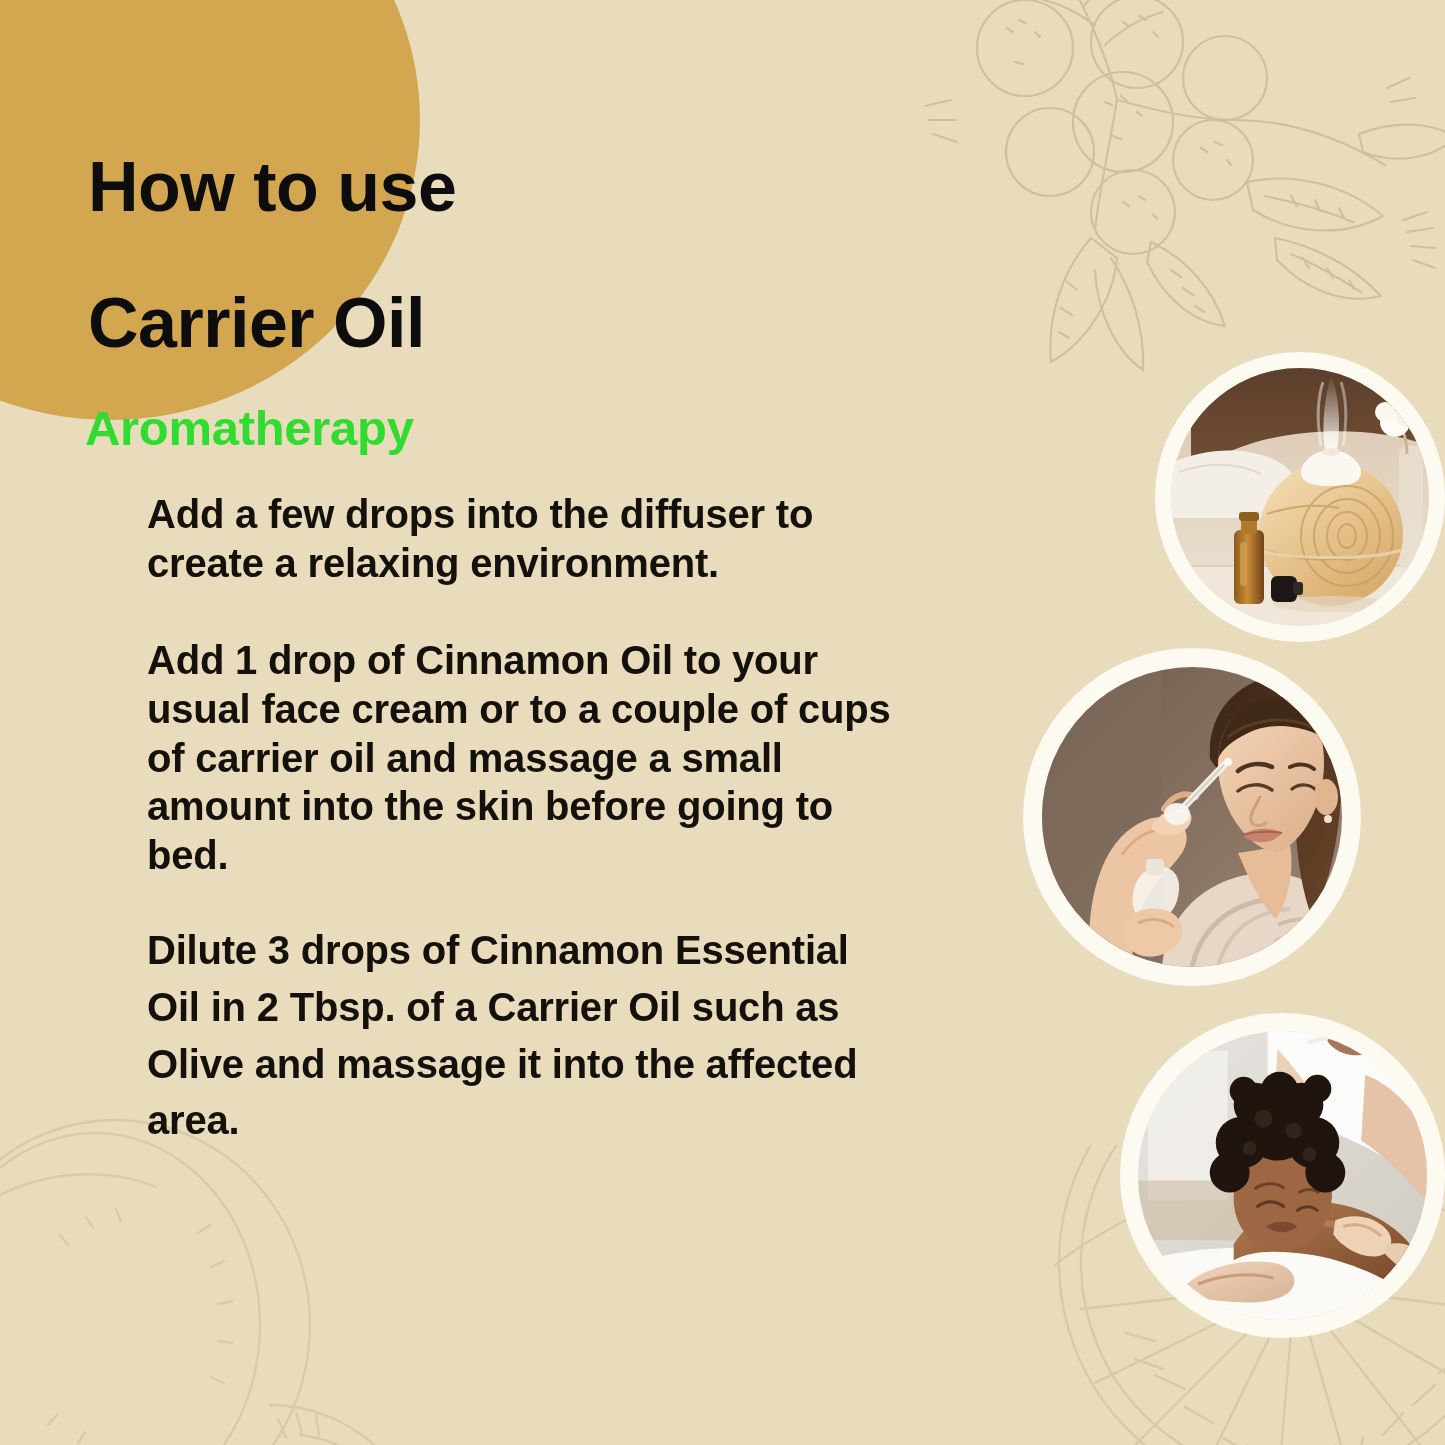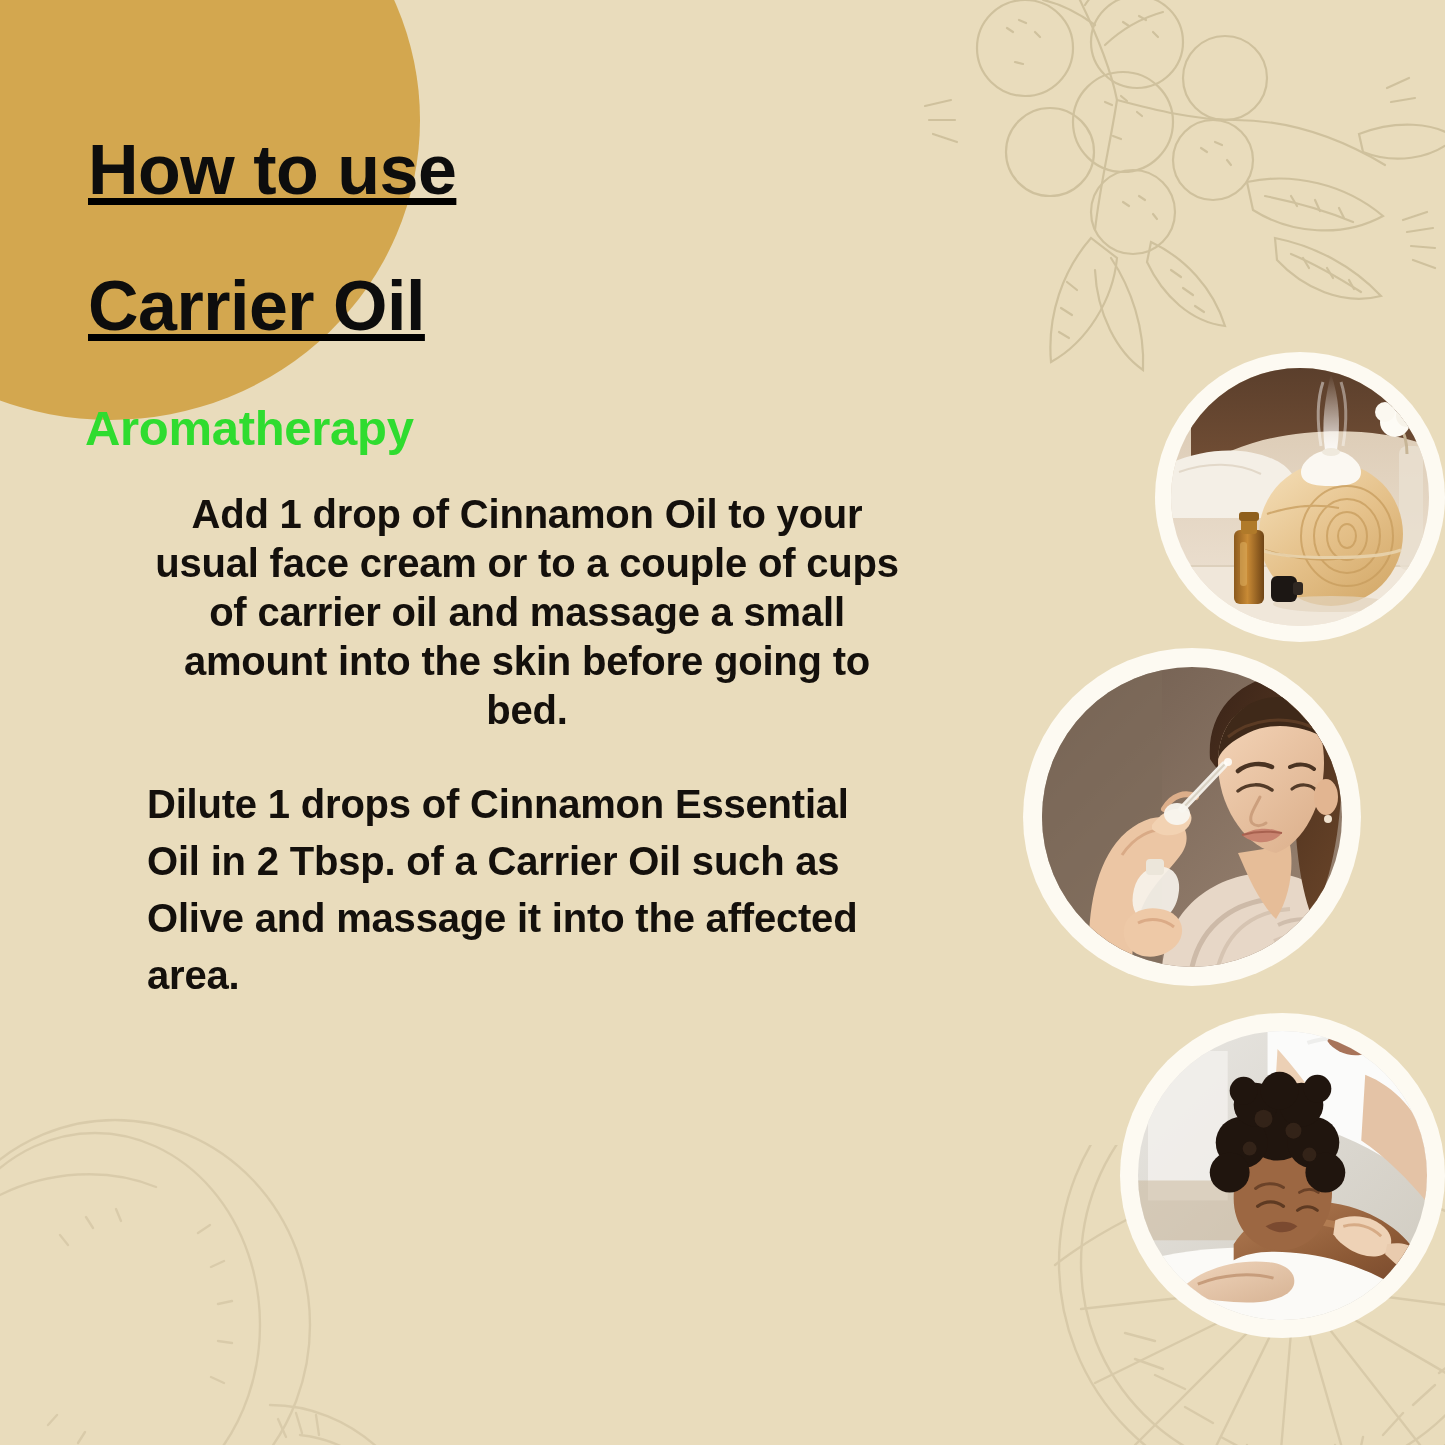--- a/index.html
+++ b/index.html
@@ -51,24 +51,23 @@
     width: 620px;
     height: 600px;
     border-radius: 50%;
     background: #d3a74f;
   }
 
   
   .headline {
     position: absolute;
     left: 88px;
-    top: 135px;
+    top: 152px;
     width: 820px;
     z-index: 5;
-    text-decoration: underline;
   }
   .headline-line {
     font-size: 70px;
     font-weight: bold;
     color: #0d0d0d;
     letter-spacing: -0.5px;
     line-height: 1.0;
     white-space: nowrap;
   }
   .headline-line.second {
@@ -100,21 +99,21 @@
     color: #14100c;
     margin-left: 147px;
     line-height: 1.22;
     max-width: 760px;
     letter-spacing: -0.2px;
   }
   .sec-aroma .section-heading { margin-bottom: 34px; }
   .sec-aroma .section-body { margin-bottom: 48px; }
 
   .sec-skin .section-heading { margin-bottom: 30px; }
-  .sec-skin .section-body { margin-bottom: 42px; text-align: center; }
+  .sec-skin .section-body { margin-bottom: 42px; }
 
   .sec-massage .section-heading { margin-bottom: 8px; }
   .sec-massage .section-body { line-height: 1.42; }
 
   
   .bubble {
     position: absolute;
     border-radius: 50%;
     background: #fdfaf2;
     box-sizing: border-box;
@@ -256,28 +255,29 @@
 
   <div class="headline">
     <div class="headline-line">How to use</div>
     <div class="headline-line second">Carrier Oil</div>
   </div>
 
   <div class="sections">
 
     <div class="section sec-aroma">
       <div class="section-heading">Aromatherapy</div>
+      <div class="section-body">Add a few drops into the diffuser to create a relaxing environment.</div>
     </div>
 
     <div class="section sec-skin">
       <div class="section-body">Add 1 drop of Cinnamon Oil to your usual face cream or to a couple of cups of carrier oil and massage a small amount into the skin before going to bed.</div>
     </div>
 
     <div class="section sec-massage">
-      <div class="section-body">Dilute 1 drops of Cinnamon Essential Oil in 2 Tbsp. of a Carrier Oil such as Olive and massage it into the affected area.</div>
+      <div class="section-body">Dilute 3 drops of Cinnamon Essential Oil in 2 Tbsp. of a Carrier Oil such as Olive and massage it into the affected area.</div>
     </div>
 
   </div>
 
   <div class="bubble bubble-1">
     <div class="bubble-inner">
       <svg class="bubble-svg" viewBox="0 0 258 258" preserveAspectRatio="xMidYMid slice">
         <defs>
           <linearGradient id="d_wall" x1="0" y1="0" x2="0" y2="1">
             <stop offset="0" stop-color="#d8c6ae"></stop>

